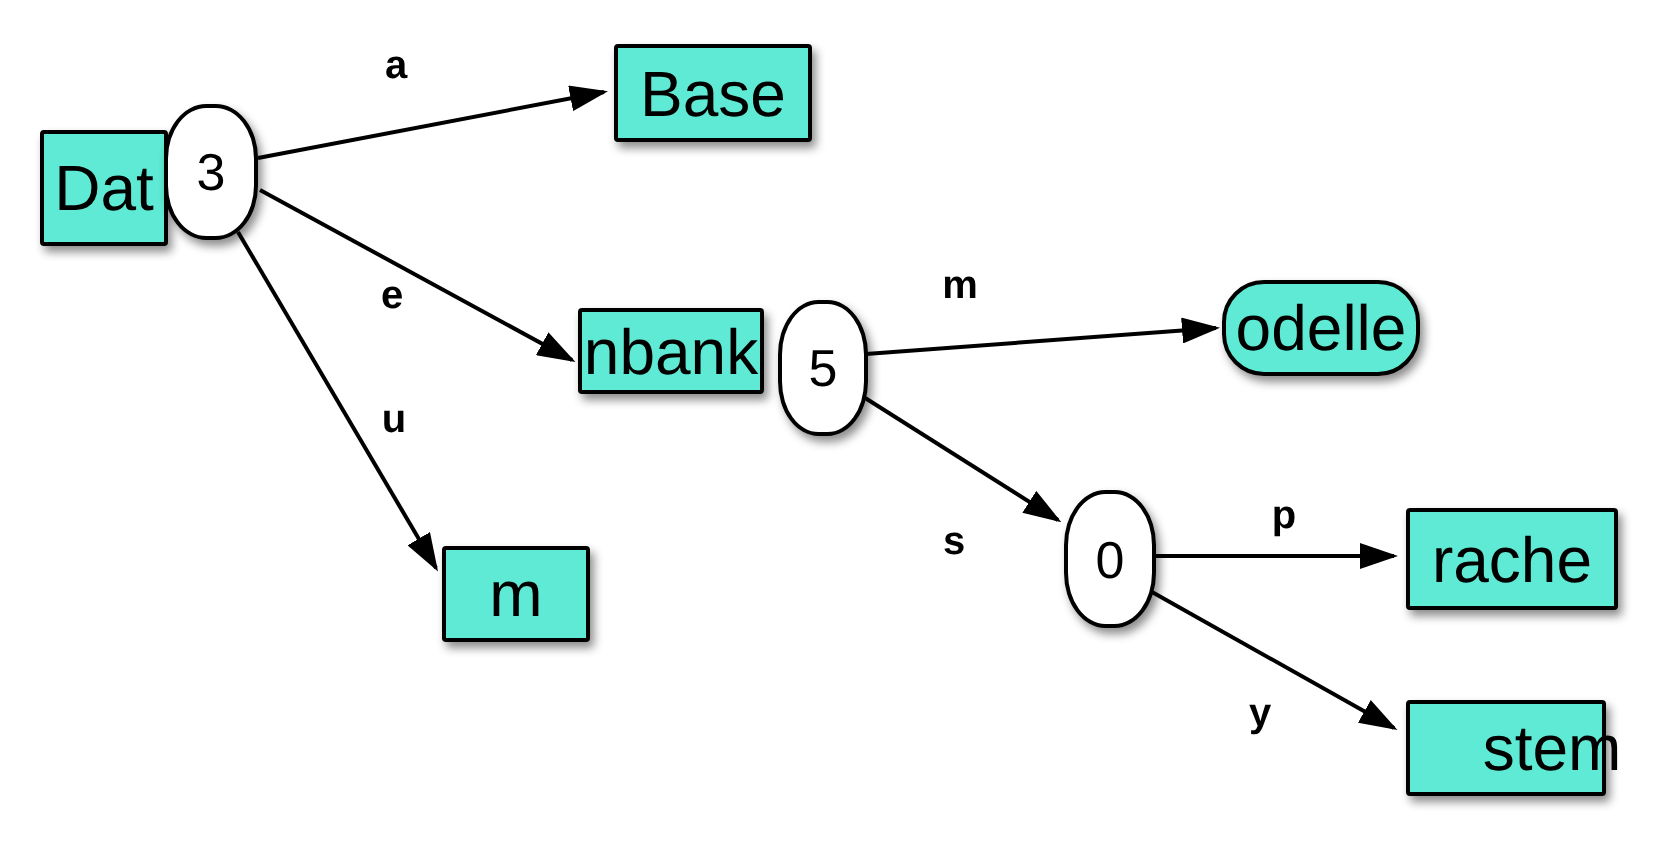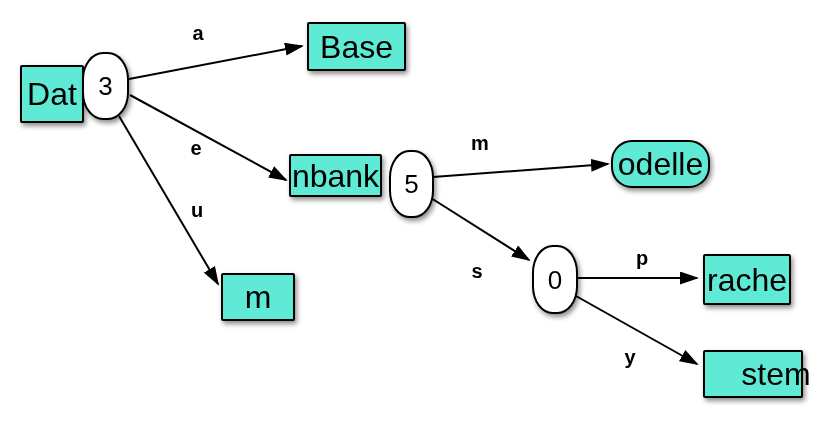--- a/index.html
+++ b/index.html
@@ -69,21 +69,21 @@
   }
   
   #node-dat    { left: 20px;  top: 65px;  width: 64px;  height: 58px; }
   #state-3     { left: 82px;  top: 52px;  width: 47px;  height: 68px; }
   #node-base   { left: 307px; top: 22px;  width: 99px;  height: 49px; }
   #node-nbank  { left: 289px; top: 154px; width: 93px; height: 43px; }
   #state-5     { left: 389px; top: 150px; width: 45px;  height: 68px; }
   #node-m      { left: 221px; top: 273px; width: 74px;  height: 48px; }
   #node-odelle { left: 611px; top: 140px; width: 99px;  height: 48px; border-radius: 21px; }
   #state-0     { left: 532px; top: 245px; width: 46px;  height: 69px; }
-  #node-rache  { left: 703px; top: 254px; width: 88px; height: 51px; text-align: center; }
+  #node-rache  { left: 703px; top: 254px; width: 106px; height: 51px; text-align: center; }
   #node-stem   { left: 703px; top: 350px; width: 100px; height: 48px; padding-left: 46px; }
   
   #label-a { left: 198px; top: 33px; }
   #label-e { left: 196px; top: 148px; }
   #label-u { left: 197px; top: 210px; }
   #label-m { left: 480px; top: 143px; }
   #label-s { left: 477px; top: 271px; }
   #label-p { left: 642px; top: 258px; }
   #label-y { left: 630px; top: 357px; }
 </style>

